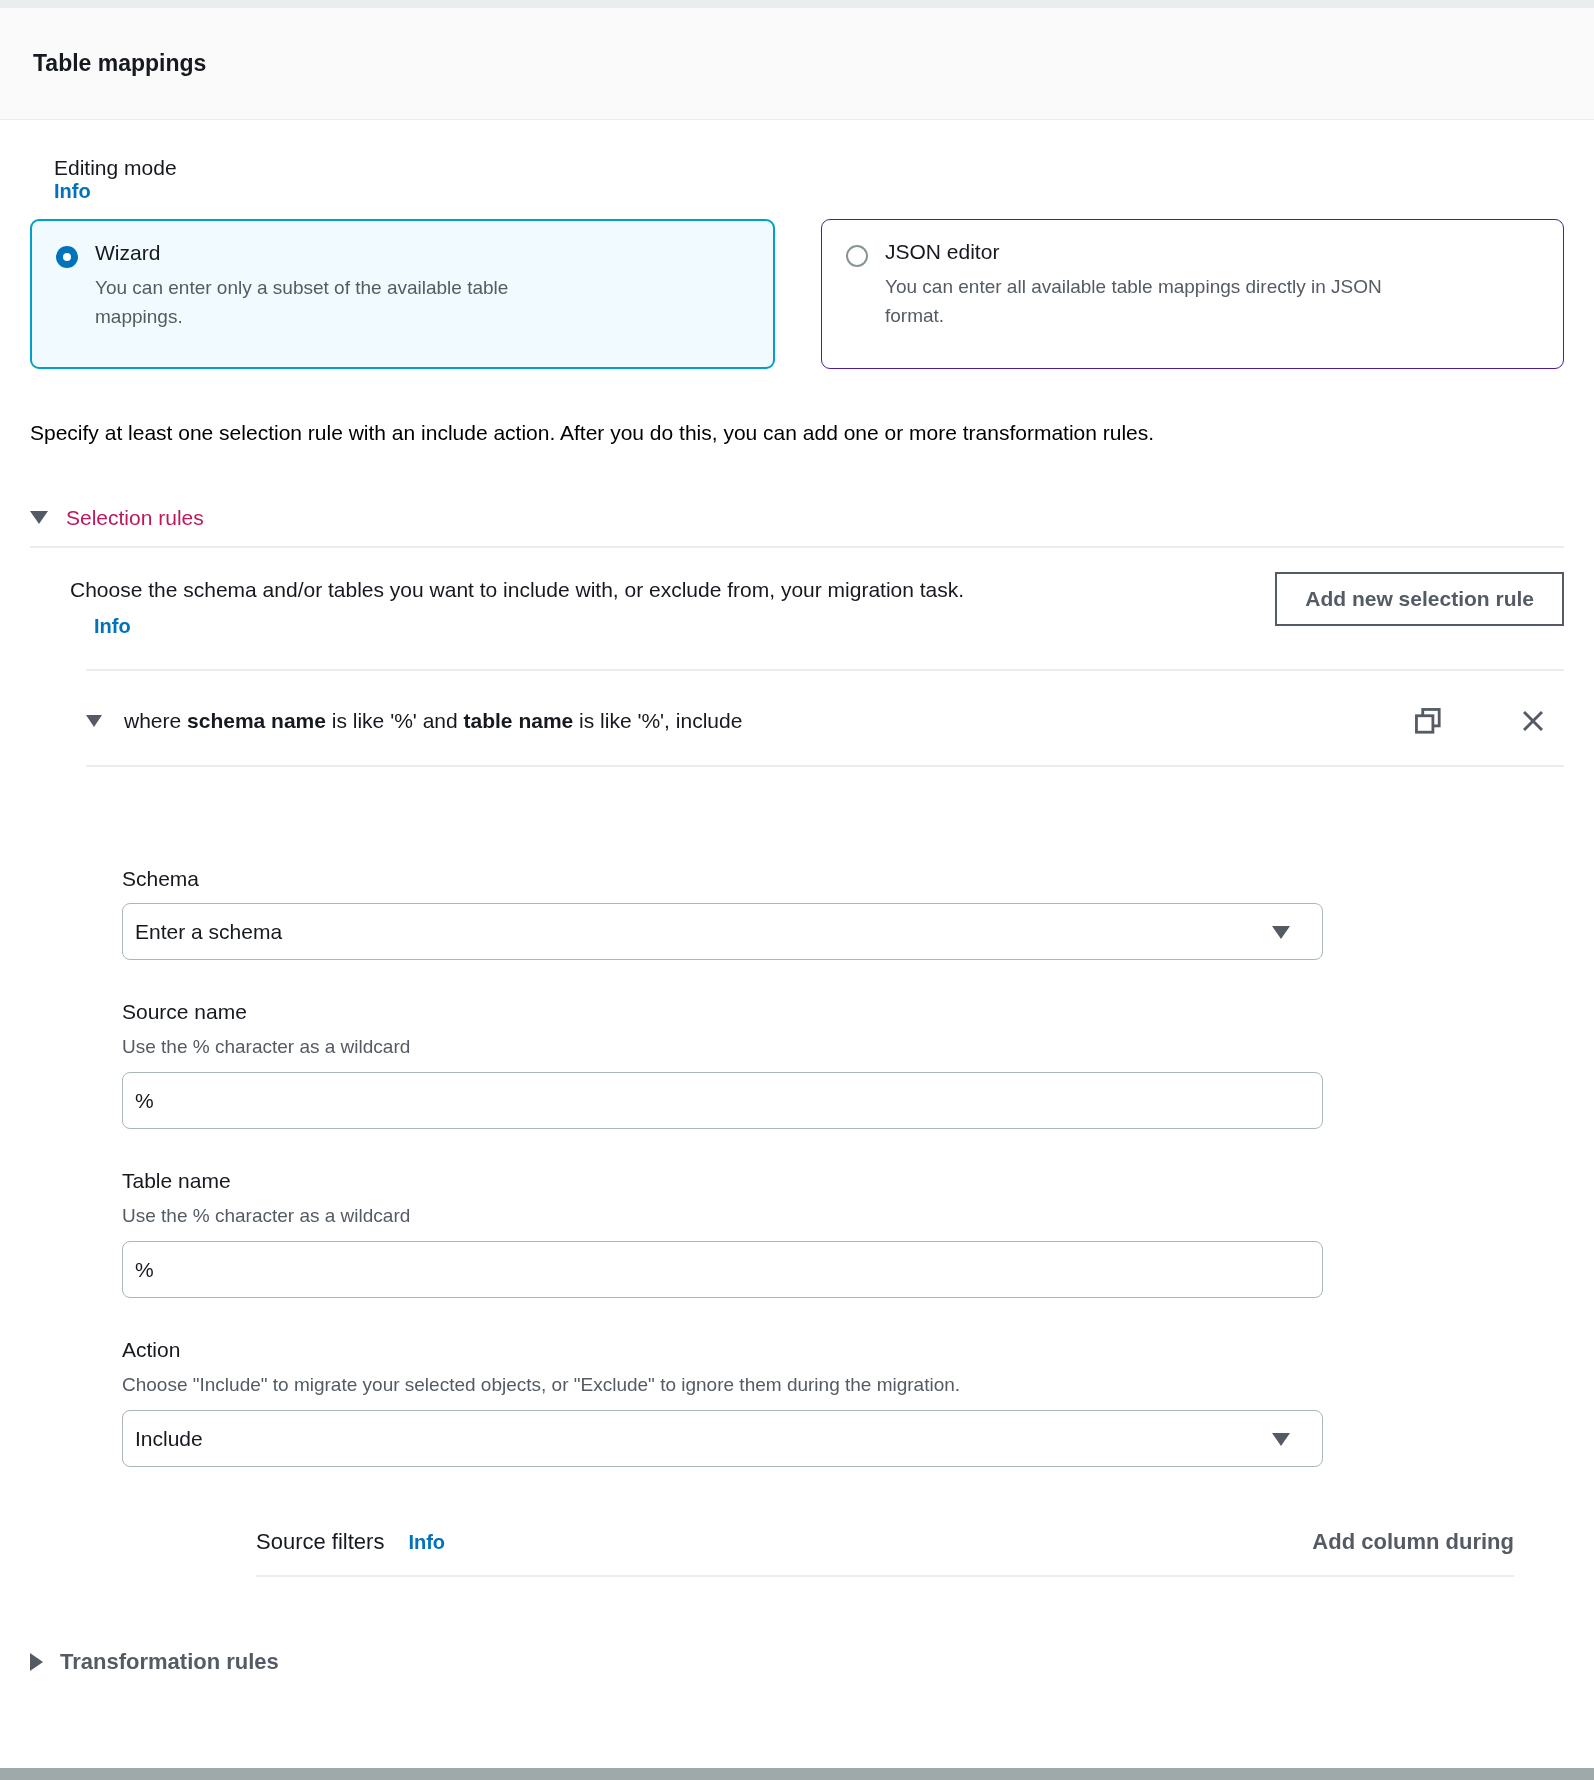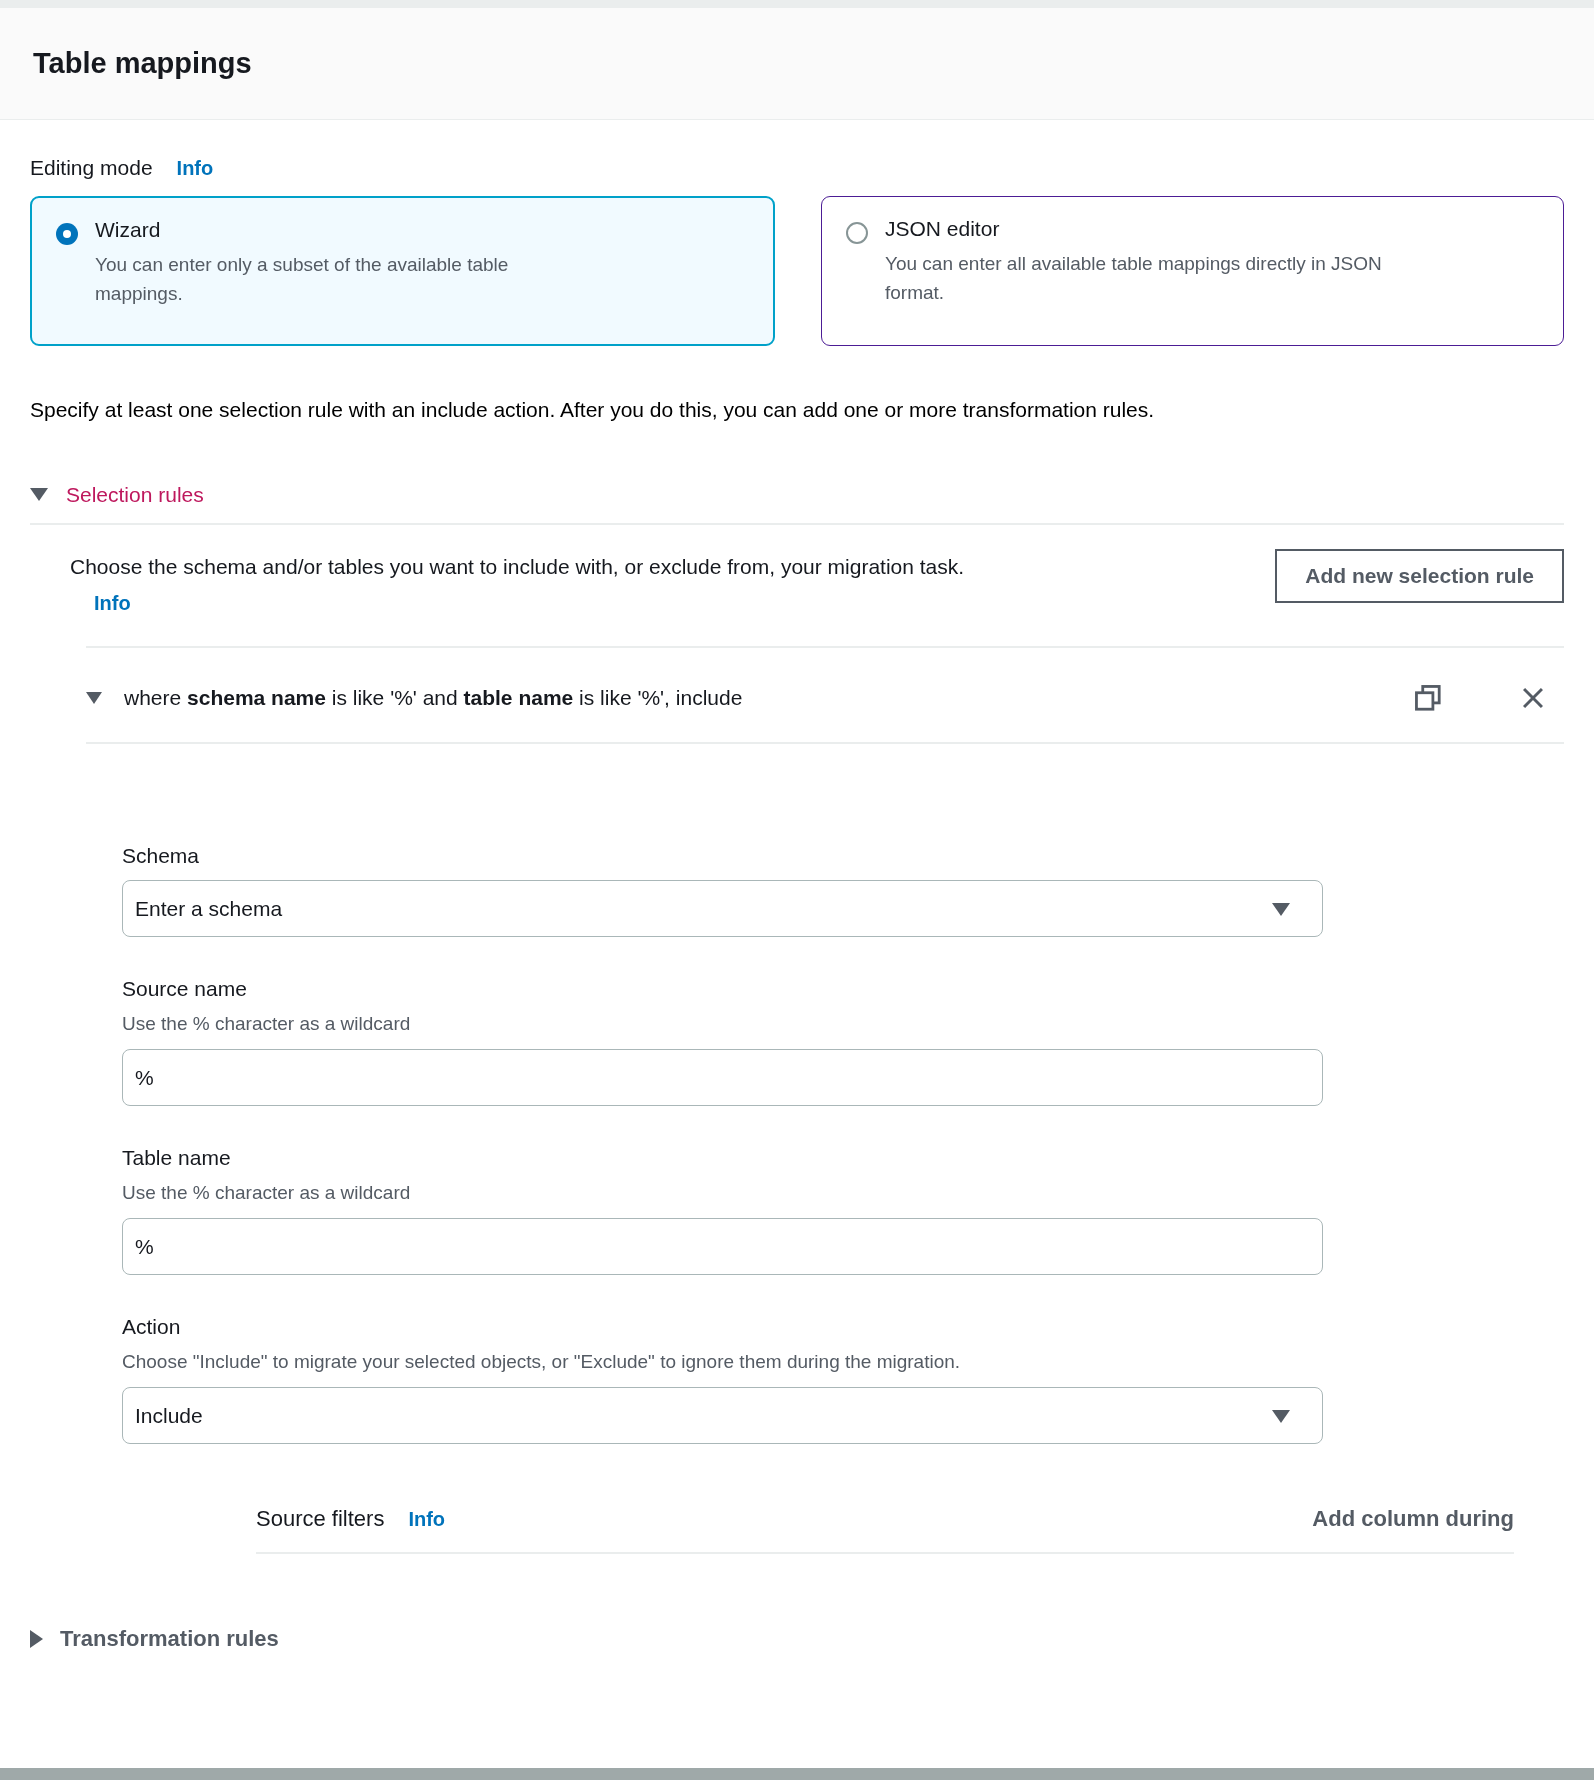--- a/index.html
+++ b/index.html
@@ -11,25 +11,25 @@
     position: relative;
     overflow: hidden;
   }
   .top-strip { height: 8px; background: #eaeded; }
   .panel-header {
     height: 112px; background: #fafafa;
     border-bottom: 1px solid #eaeded;
     display: flex; align-items: center;
     padding-left: 33px;
   }
-  .panel-header h1 { font-size: 29px; font-weight: 700; color: #16191f; }
+  .panel-header h1 { font-size: 23px; font-weight: 700; color: #16191f; }
   .main { padding: 0 30px; }
 
   
-  .field-label-row { margin-top: 36px; display: flex; align-items: baseline; }
+  .field-label-row { margin-top: 36px; display: flex; align-items: baseline; flex-direction: column; }
   .field-label-row .lbl { font-size: 21px; color: #16191f; }
   .info-link { font-size: 20px; font-weight: 700; color: #0073bb; margin-left: 24px; cursor: pointer; text-decoration: none; }
   .cards { display: flex; gap: 46px; margin-top: 16px; }
   .card {
     flex: 1; height: 150px; border-radius: 9px;
     padding: 20px 24px; display: flex; align-items: flex-start; cursor: pointer;
   }
   .card.selected { background: #f1faff; border: 2px solid #00a1c9; }
   .card.unselected { background: #ffffff; border: 1px solid #4c1d95; }
   .radio { width: 22px; height: 22px; border-radius: 50%; margin-top: 5px; flex: 0 0 22px; position: relative; }

